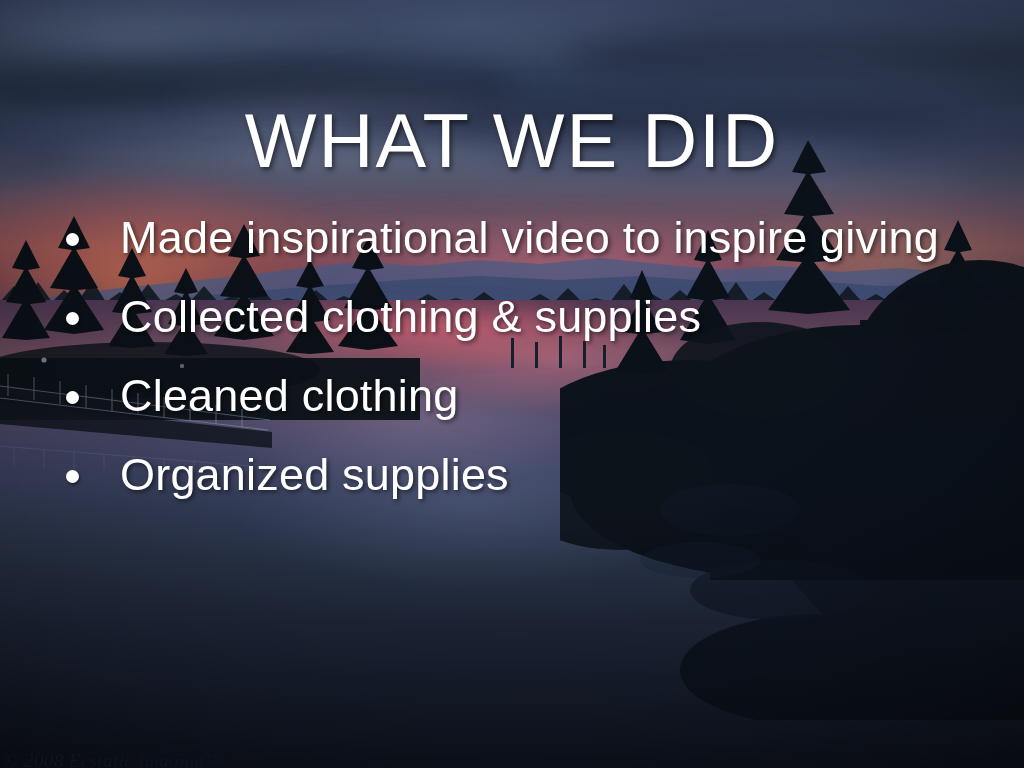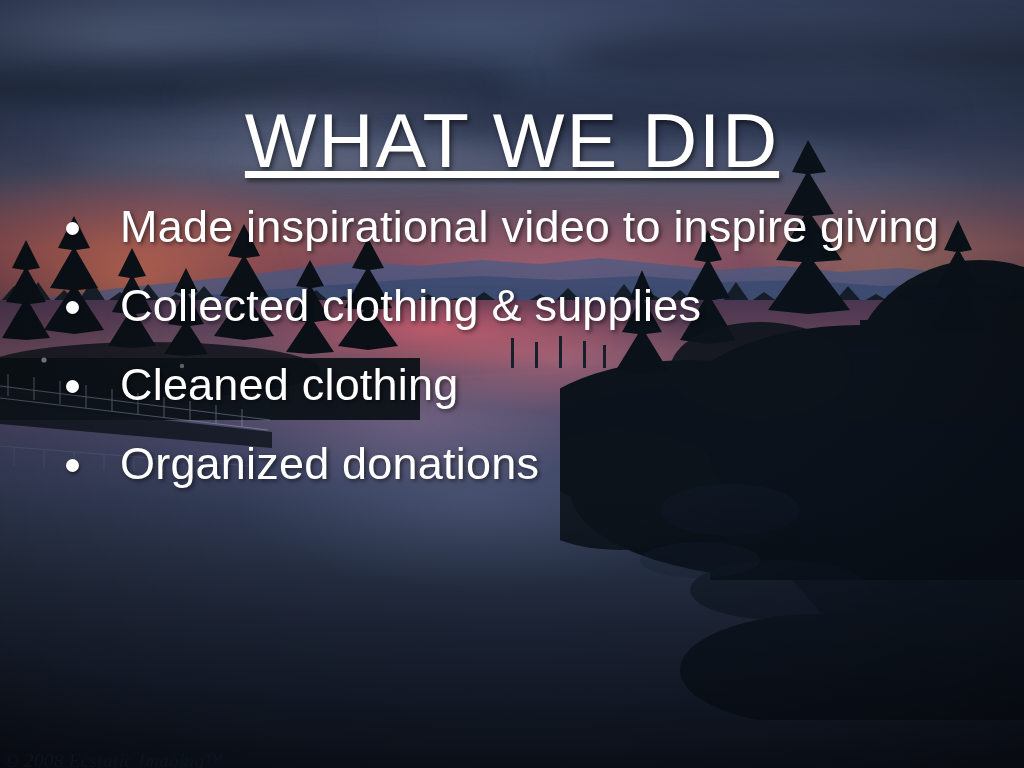--- a/index.html
+++ b/index.html
@@ -200,35 +200,34 @@
     width: 1024px;
     text-align: center;
     color: #ffffff;
     font-family: "Liberation Sans", sans-serif;
     font-size: 76px;
     font-weight: 300;
     letter-spacing: 2px;
     line-height: 1;
     text-shadow: 2px 3px 5px rgba(0,0,0,.55);
     white-space: nowrap;
-    text-decoration: underline;
   }
 
   .bullet-list {
     position: absolute;
     left: 56px; top: 196px;
     width: 950px;
     list-style: none;
     margin: 0;
     padding: 0;
   }
   .bullet-item {
     position: relative;
     padding-left: 64px;
-    margin: 0 0 17px 0;
+    margin: 11px 0 17px 0;
     color: #ffffff;
     font-family: "Liberation Sans", sans-serif;
     font-size: 45px;
     font-weight: 400;
     line-height: 62px;
     letter-spacing: .2px;
     text-shadow: 2px 2px 4px rgba(0,0,0,.55);
     white-space: nowrap;
   }
   .bullet-dot {
@@ -418,20 +417,20 @@
       <li class="bullet-item">
         <span class="bullet-dot"></span>
         <span>Collected clothing &amp; supplies</span>
       </li>
       <li class="bullet-item">
         <span class="bullet-dot"></span>
         <span>Cleaned clothing</span>
       </li>
       <li class="bullet-item">
         <span class="bullet-dot"></span>
-        <span>Organized donations</span>
+        <span>Organized supplies</span>
       </li>
     </ul>
 
     <div class="copyright">© 2008 Ecstatic Imaging™</div>
   </div>
 
 </div>
 
 </body></html>

